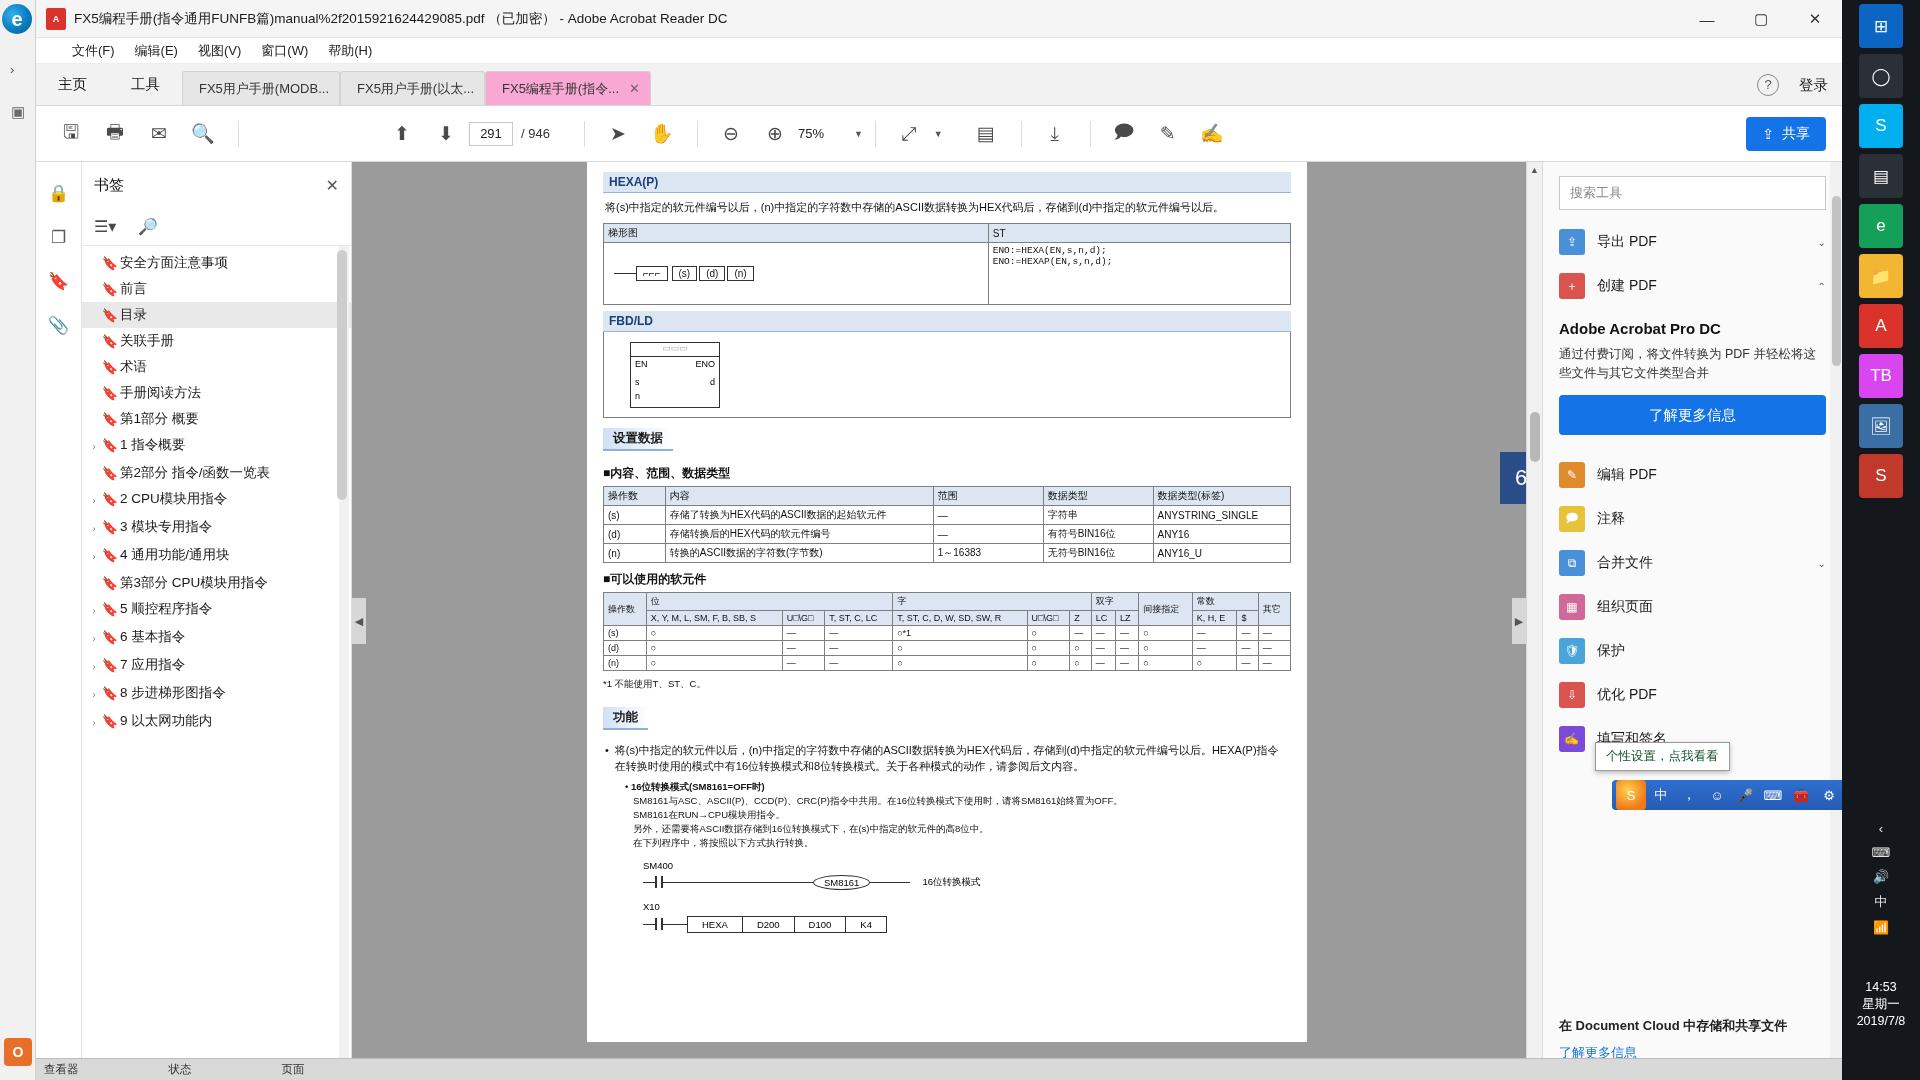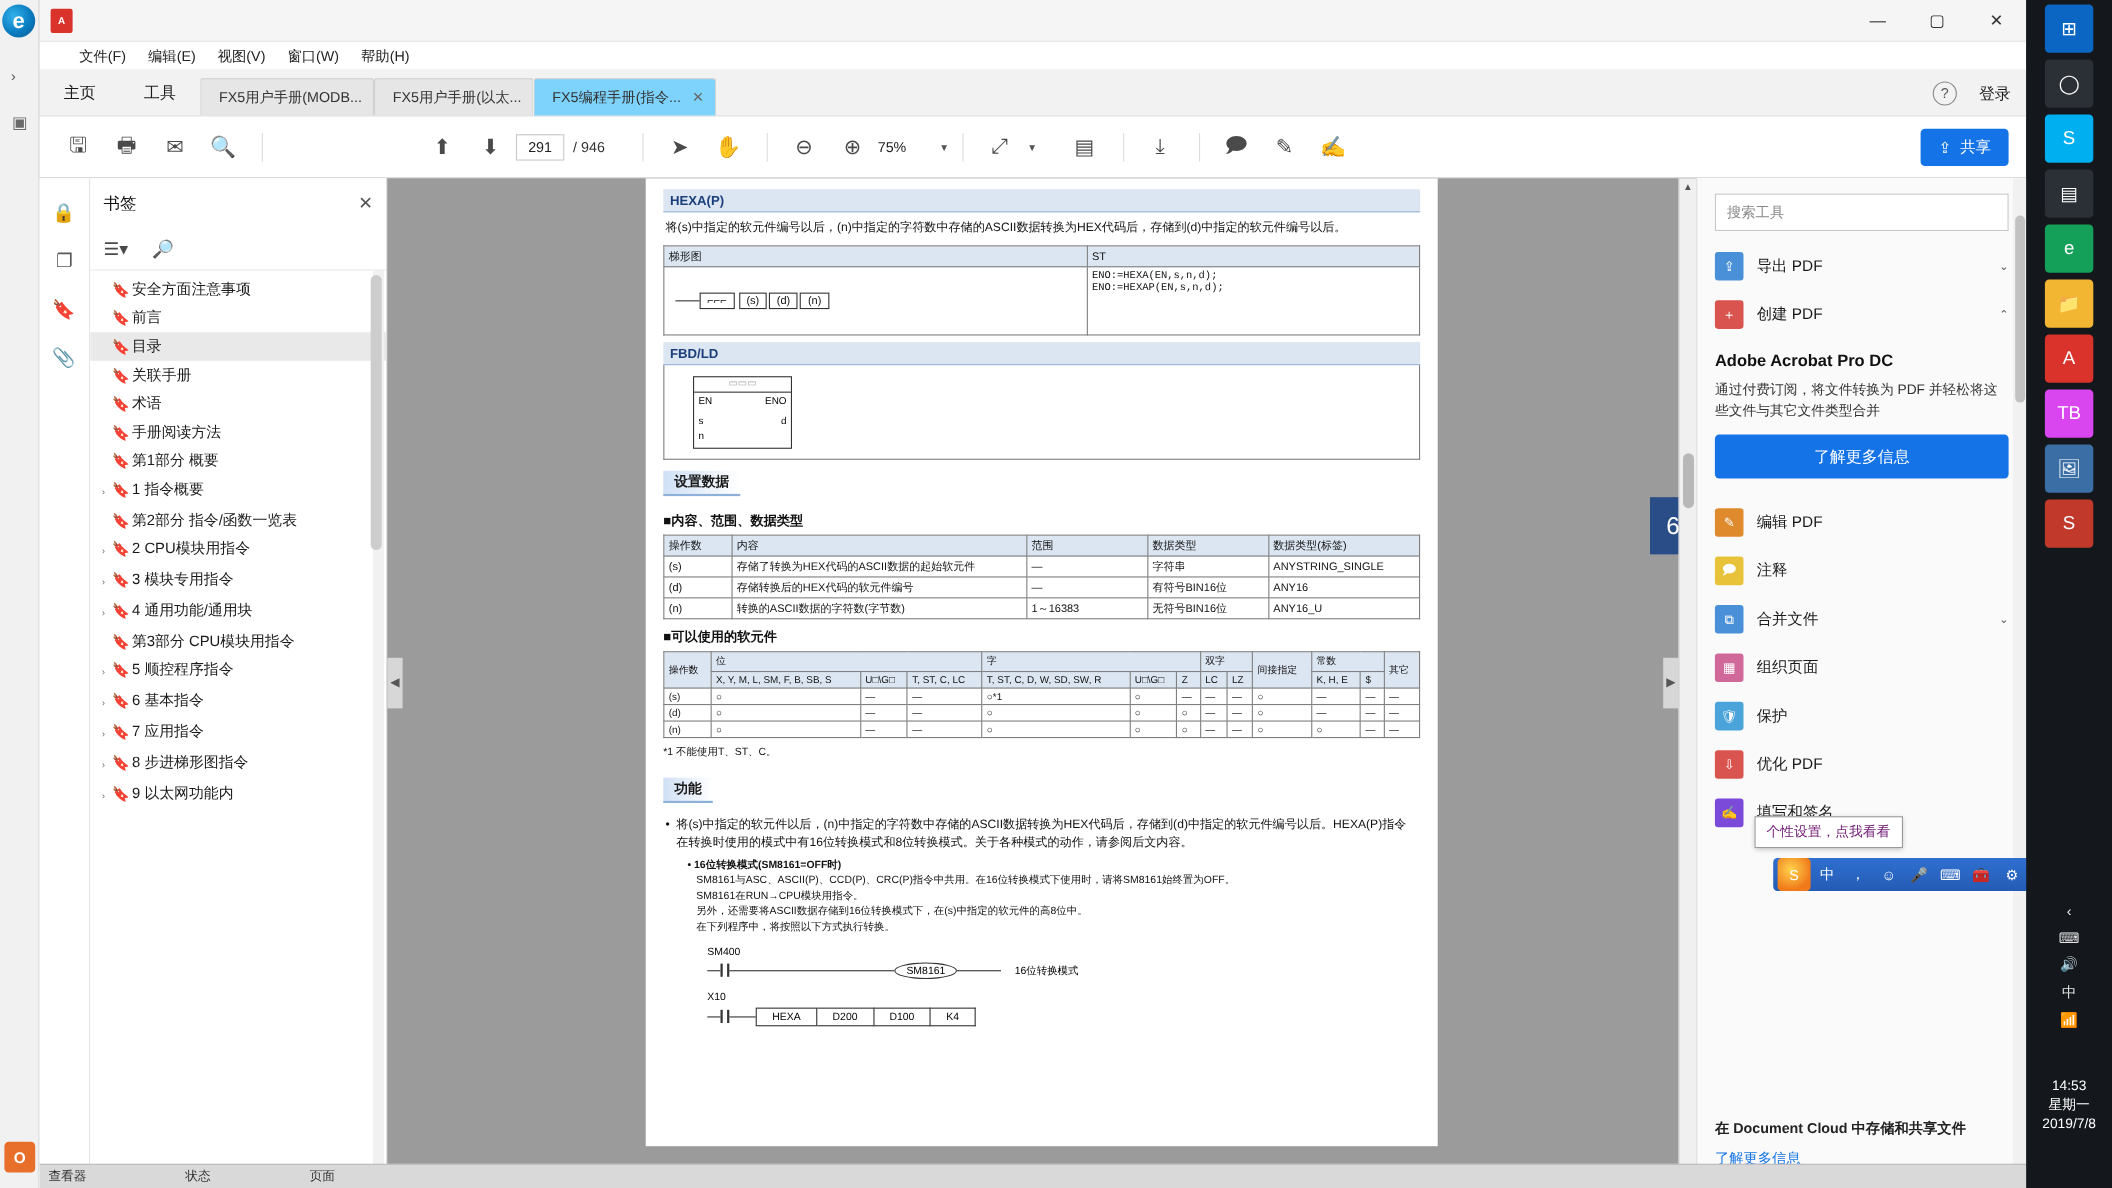--- a/index.html
+++ b/index.html
@@ -76,21 +76,21 @@
   .tab-btn {
     height:42px; display:flex; align-items:center; padding:0 22px;
     font-size:14.5px; color:#1a1a1a;
   }
   .doc-tab {
     height:34px; margin-bottom:0px; display:flex; align-items:center;
     padding:0 10px 0 16px; font-size:13px; color:#333;
     background:#e6e6e6; border:1px solid #d2d2d2; border-bottom:none;
     border-radius:3px 3px 0 0; max-width:230px; white-space:nowrap; overflow:hidden;
   }
-  .doc-tab.active { background:#7dd3fc; }
+  .doc-tab.active { background:#f9a8d4; }
   .doc-tab .x { margin-left:10px; color:#666; font-size:13px; }
   #tab-right { position:absolute; right:14px; bottom:9px; display:flex; align-items:center; }
   #tab-right .help-ico {
     width:22px; height:22px; border:1px solid #888; border-radius:50%;
     font-size:13px; line-height:20px; text-align:center; color:#555; margin-right:20px;
   }
   #tab-right .login { font-size:14.5px; color:#1a1a1a; }
 
   
   #toolbar {
@@ -237,21 +237,21 @@
   #tools-bottom a { font-size:13px; color:#1473e6; }
   #tools-scroll {
     position:absolute; right:0; top:0; bottom:0; width:12px; background:#f1f1f1;
   }
   #tools-thumb { position:absolute; right:1px; top:34px; width:9px; height:170px;
      background:#c2c2c2; border-radius:5px; }
 
   
   #tooltip {
     position:absolute; background:#fff; border:1px solid #9a9a9a; padding:5px 10px;
-    font-size:12.5px; color:#701a75; box-shadow:0 2px 5px rgba(0,0,0,.25);
+    font-size:12.5px; color:#14532d; box-shadow:0 2px 5px rgba(0,0,0,.25);
   }
 
   
   #ime-bar {
     position:absolute; height:30px; background:linear-gradient(#2f6fd0,#245cb5);
     border-radius:4px; display:flex; align-items:center; padding:0 4px; gap:2px;
   }
   #ime-bar .ime-ico {
     width:26px; height:24px; display:flex; align-items:center; justify-content:center;
     color:#fff; font-size:13px;
@@ -300,20 +300,21 @@
   <div id="edge-logo">e</div>
   <div id="left-arrow">›</div>
   <div class="side-ico" style="top:100px">▣</div>
   <div id="taskbar-left-bottom">O</div>
 </div>
 
 <div id="acrobat">
 
   <div id="titlebar">
     <div class="doc-ico">A</div>
+    <div id="title-text">FX5编程手册(指令通用FUNFB篇)manual%2f2015921624429085.pdf （已加密） - Adobe Acrobat Reader DC</div>
     <div id="win-buttons">
       <div>—</div>
       <div>▢</div>
       <div class="close">✕</div>
     </div>
   </div>
 
   <div id="menubar">
     <span>文件(F)</span>
     <span>编辑(E)</span>

